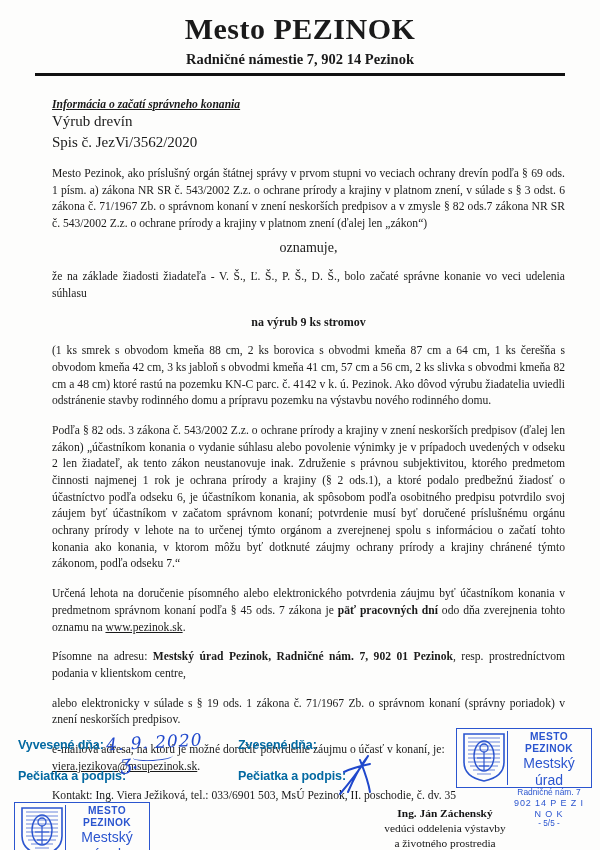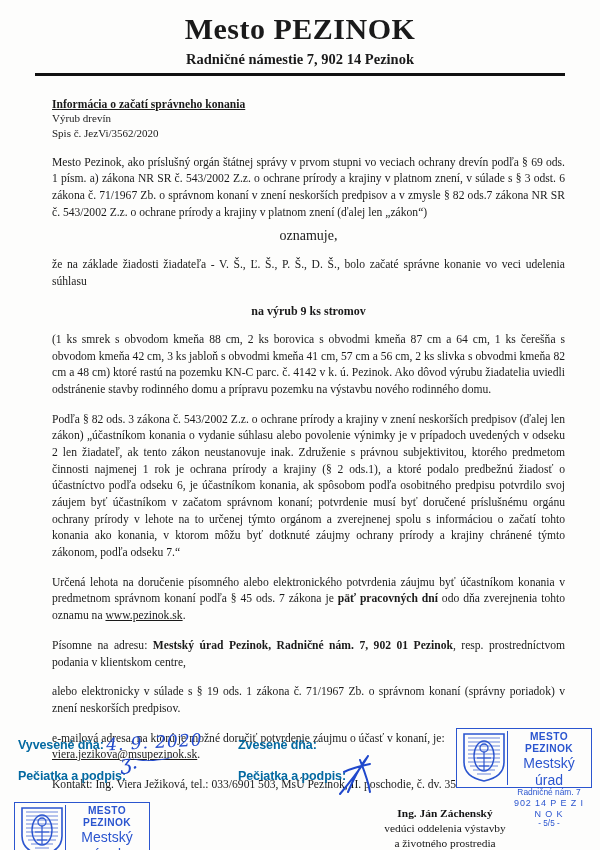--- a/index.html
+++ b/index.html
@@ -36,27 +36,28 @@
   .hdr-rule {
     height: 3px;
     background: #111;
     margin: 5px 35px 0 35px;
   }
   
   .body-wrap {
     padding: 22px 35px 0 52px;
   }
   .meta-line {
-    font-size: 11px;
+    font-size: 15px;
     line-height: 1.42;
   }
   .meta-title {
     font-weight: bold;
     text-decoration: underline;
     font-size: 11.6px;
+    font-style: italic;
   }
   p.para {
     font-size: 11.6px;
     line-height: 1.44;
     text-align: justify;
     margin: 13px 0 0 0;
   }
   .center {
     text-align: center;
     font-size: 14px;

